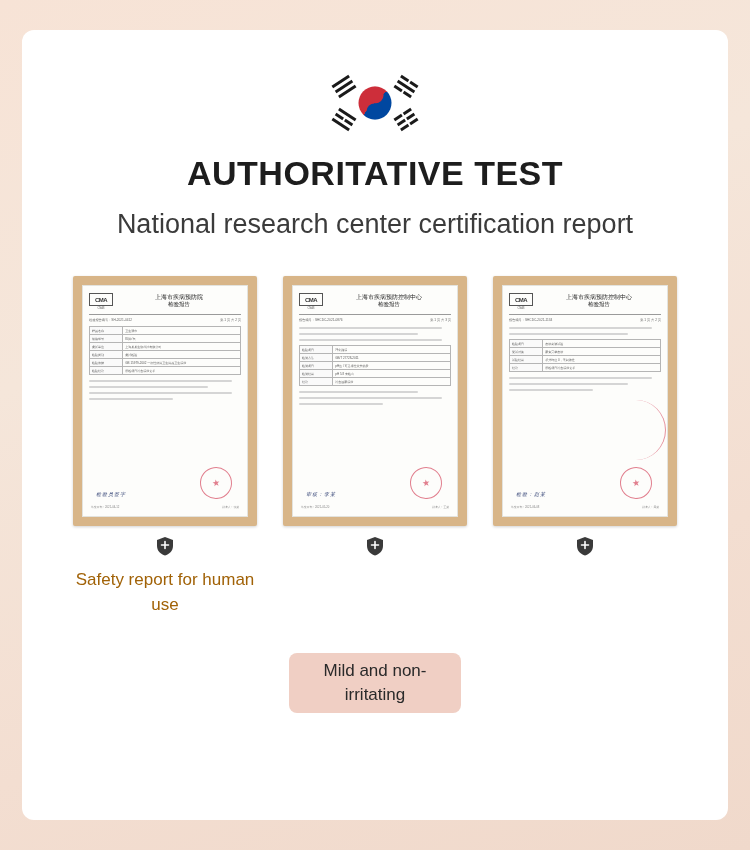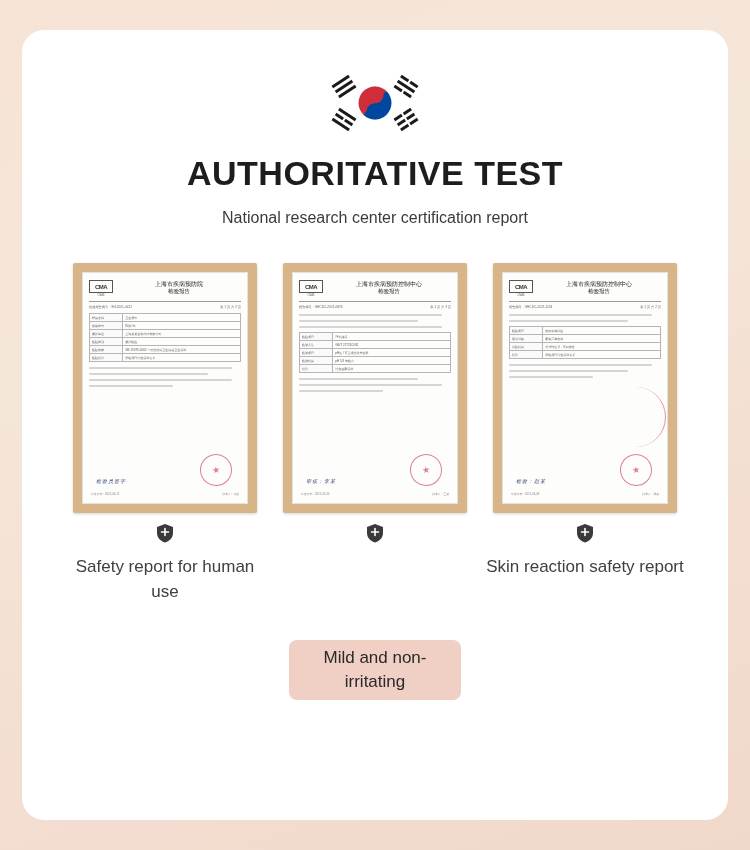--- a/index.html
+++ b/index.html
@@ -18,21 +18,21 @@
     width: 750px;
     height: 850px;
     box-sizing: border-box;
     padding: 30px 22px;
   }
   .card {
     position: relative;
     width: 100%;
     height: 100%;
     background: #ffffff;
-    border-radius: 22px;
+    border-radius: 12px;
     box-sizing: border-box;
     padding: 26px 28px 40px 28px;
     display: flex;
     flex-direction: column;
     align-items: center;
   }
 
   
   .flag {
     width: 86px;
@@ -105,21 +105,21 @@
 
   .title {
     font-size: 34px;
     font-weight: bold;
     color: #1d1d1d;
     letter-spacing: 0.5px;
     margin-top: 14px;
     text-align: center;
   }
   .subtitle {
-    font-size: 16px;
+    font-size: 27px;
     color: #3b3b3b;
     margin-top: 16px;
     text-align: center;
     font-weight: 400;
   }
 
   .certs {
     display: flex;
     justify-content: center;
     gap: 26px;
@@ -274,21 +274,21 @@
     width: 18px;
     height: 20px;
     position: relative;
   }
   .badge-icon svg { display: block; }
 
   .cert-label {
     margin-top: 12px;
     font-size: 17px;
     line-height: 1.45;
-    color: #404040;
+    color: #a16207;
     text-align: center;
     width: 200px;
   }
 
   .tags {
     display: flex;
     justify-content: center;
     gap: 44px;
     margin-top: 36px;
     width: 100%;
@@ -533,21 +533,20 @@
               <span>批准人：周某</span>
             </div>
           </div>
         </div>
         <div class="badge-icon">
           <svg width="18" height="20" viewBox="0 0 18 20">
             <path d="M9 1 L17 4 V10 C17 15 13 18.5 9 19.5 C5 18.5 1 15 1 10 V4 Z" fill="#3a3a3a"></path>
             <path d="M9 5.5 V12.5 M5.5 9 H12.5" stroke="#ffffff" stroke-width="1.6" stroke-linecap="round"></path>
           </svg>
         </div>
-        <div class="cert-label">Skin reaction safety report</div>
       </div>
 
     </div>
 
     <div class="tags">
       <div class="tag">Mild and non-irritating</div>
     </div>
 
   </div>
 </div>

